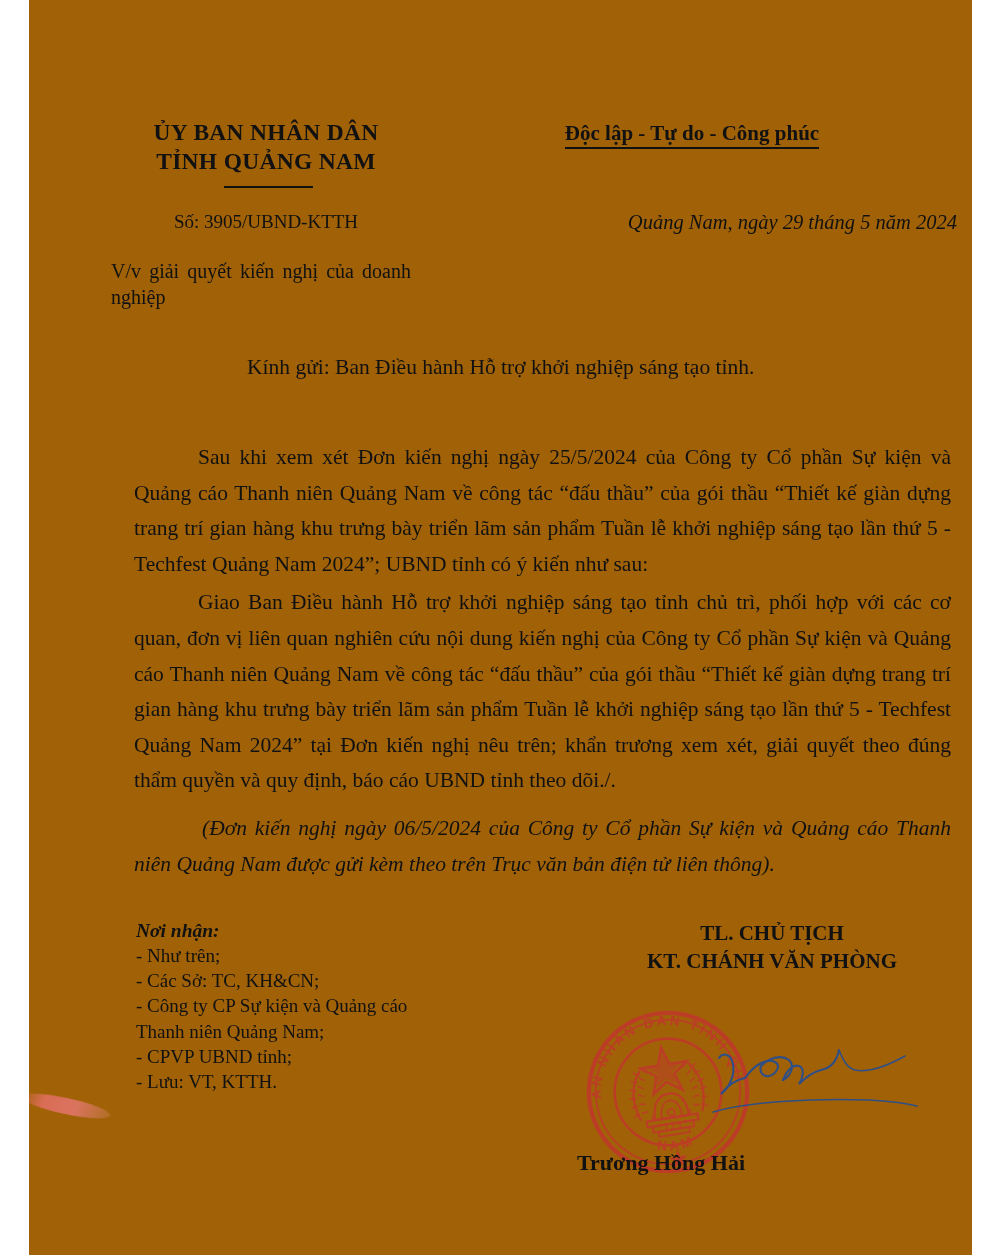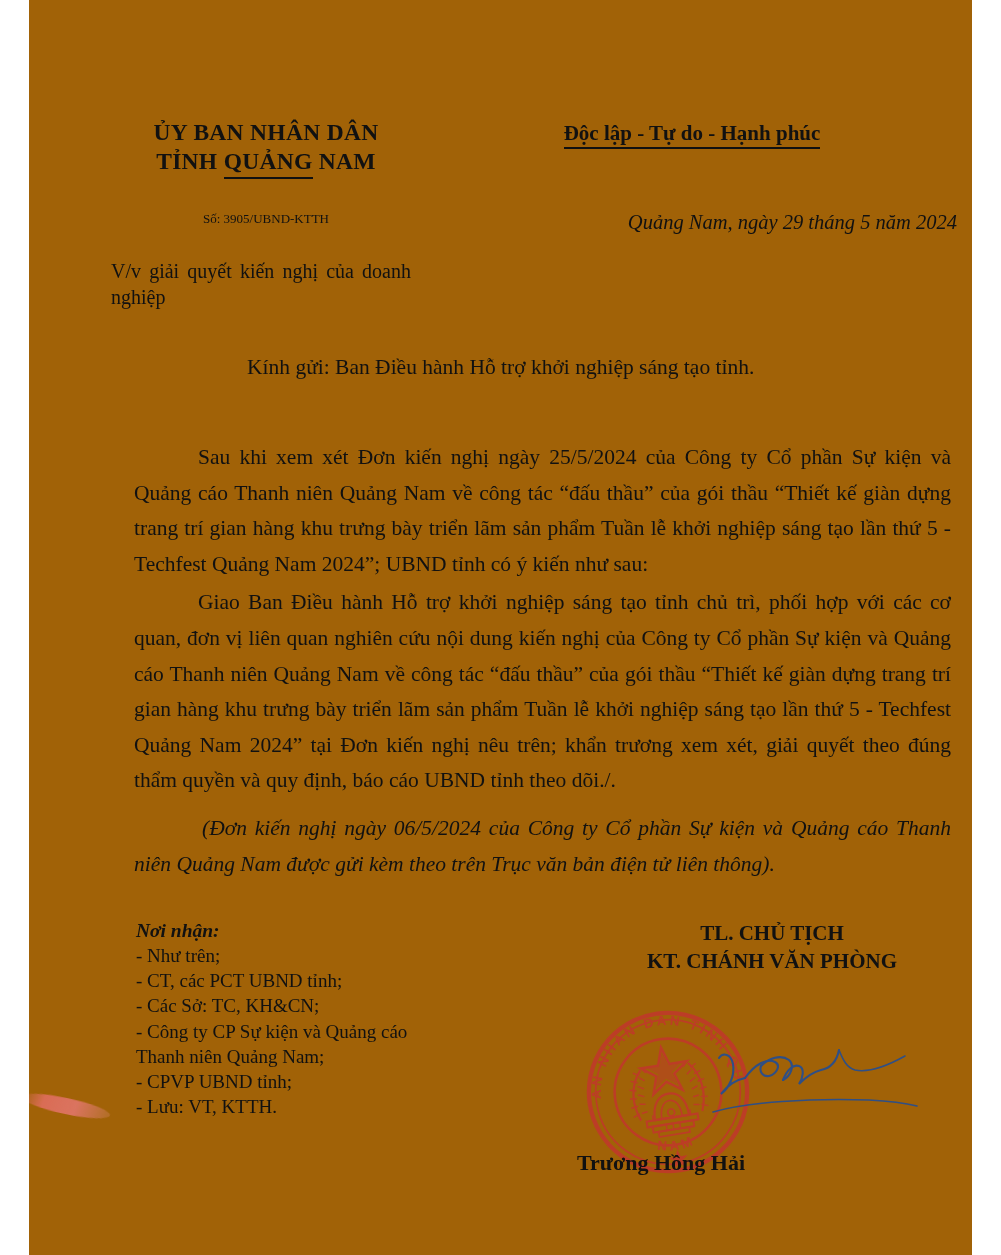--- a/index.html
+++ b/index.html
@@ -45,21 +45,21 @@
   }
   .org-line1, .org-line2 {
     font-weight: bold;
     font-size: 23.5px;
     letter-spacing: 0.3px;
     line-height: 29px;
     white-space: nowrap;
   }
   .org-line2 .underlined {
     border-bottom: 2px solid #111;
-    padding-bottom: 3px;
+    padding-bottom: 12px;
   }
   .nation-line1 {
     font-weight: bold;
     font-size: 23.5px;
     letter-spacing: 0.2px;
     line-height: 29px;
     white-space: nowrap;
   }
   .nation-line2 {
     font-weight: bold;
@@ -70,21 +70,21 @@
   .nation-line2 .underlined {
     border-bottom: 2px solid #111;
     padding-bottom: 2px;
   }
   .doc-number {
     position: absolute;
     left: 62px;
     top: 93px;
     width: 350px;
     text-align: center;
-    font-size: 13px;
+    font-size: 19px;
     white-space: nowrap;
   }
   .doc-place-date {
     position: absolute;
     left: 398px;
     top: 93px;
     width: 530px;
     text-align: right;
     font-style: italic;
     font-size: 20.5px;
@@ -213,40 +213,39 @@
 <div class="page">
 
   <div class="header">
 
     <div class="hdr-left">
       <div class="org-line1">ỦY BAN NHÂN DÂN</div>
       <div class="org-line2"><span>TỈNH </span><span class="underlined">QUẢNG</span><span> NAM</span></div>
     </div>
 
     <div class="hdr-right">
-      <div class="nation-line2"><span class="underlined">Độc lập - Tự do - Hạnh phúc</span></div>
+      <div class="nation-line2"><span class="underlined">Độc lập - Tự do - Công phúc</span></div>
     </div>
 
     <div class="doc-number">Số: 3905/UBND-KTTH</div>
     <div class="doc-place-date">Quảng Nam, ngày 29 tháng 5 năm 2024</div>
     <div class="doc-subject">V/v giải quyết kiến nghị của doanh nghiệp</div>
   </div>
 
   <div class="recipient">Kính gửi: Ban Điều hành Hỗ trợ khởi nghiệp sáng tạo tỉnh.</div>
 
   <div class="body-block">
     <p class="para">Sau khi xem xét Đơn kiến nghị ngày 25/5/2024 của Công ty Cổ phần Sự kiện và Quảng cáo Thanh niên Quảng Nam về công tác “đấu thầu” của gói thầu “Thiết kế giàn dựng trang trí gian hàng khu trưng bày triển lãm sản phẩm Tuần lễ khởi nghiệp sáng tạo lần thứ 5 - Techfest Quảng Nam 2024”; UBND tỉnh có ý kiến như sau:</p>
     <p class="para">Giao Ban Điều hành Hỗ trợ khởi nghiệp sáng tạo tỉnh chủ trì, phối hợp với các cơ quan, đơn vị liên quan nghiên cứu nội dung kiến nghị của Công ty Cổ phần Sự kiện và Quảng cáo Thanh niên Quảng Nam về công tác “đấu thầu” của gói thầu “Thiết kế giàn dựng trang trí gian hàng khu trưng bày triển lãm sản phẩm Tuần lễ khởi nghiệp sáng tạo lần thứ 5 - Techfest Quảng Nam 2024” tại Đơn kiến nghị nêu trên; khẩn trương xem xét, giải quyết theo đúng thẩm quyền và quy định, báo cáo UBND tỉnh theo dõi./.</p>
     <p class="para note">(Đơn kiến nghị ngày 06/5/2024 của Công ty Cổ phần Sự kiện và Quảng cáo Thanh niên Quảng Nam được gửi kèm theo trên Trục văn bản điện tử liên thông).</p>
   </div>
 
   <div class="footer-left">
     <div class="recv-title">Nơi nhận:</div>
     <div class="recv-item">- Như trên;</div>
-    <div class="recv-item">- CT, các PCT UBND tỉnh;</div>
     <div class="recv-item">- Các Sở: TC, KH&amp;CN;</div>
     <div class="recv-item wrap">- Công ty CP Sự kiện và Quảng cáo Thanh niên Quảng Nam;</div>
     <div class="recv-item">- CPVP UBND tỉnh;</div>
     <div class="recv-item">- Lưu: VT, KTTH.</div>
   </div>
 
   <div class="footer-right">
     <div class="sign-role">TL. CHỦ TỊCH</div>
     <div class="sign-role">KT. CHÁNH VĂN PHÒNG</div>
   </div>

